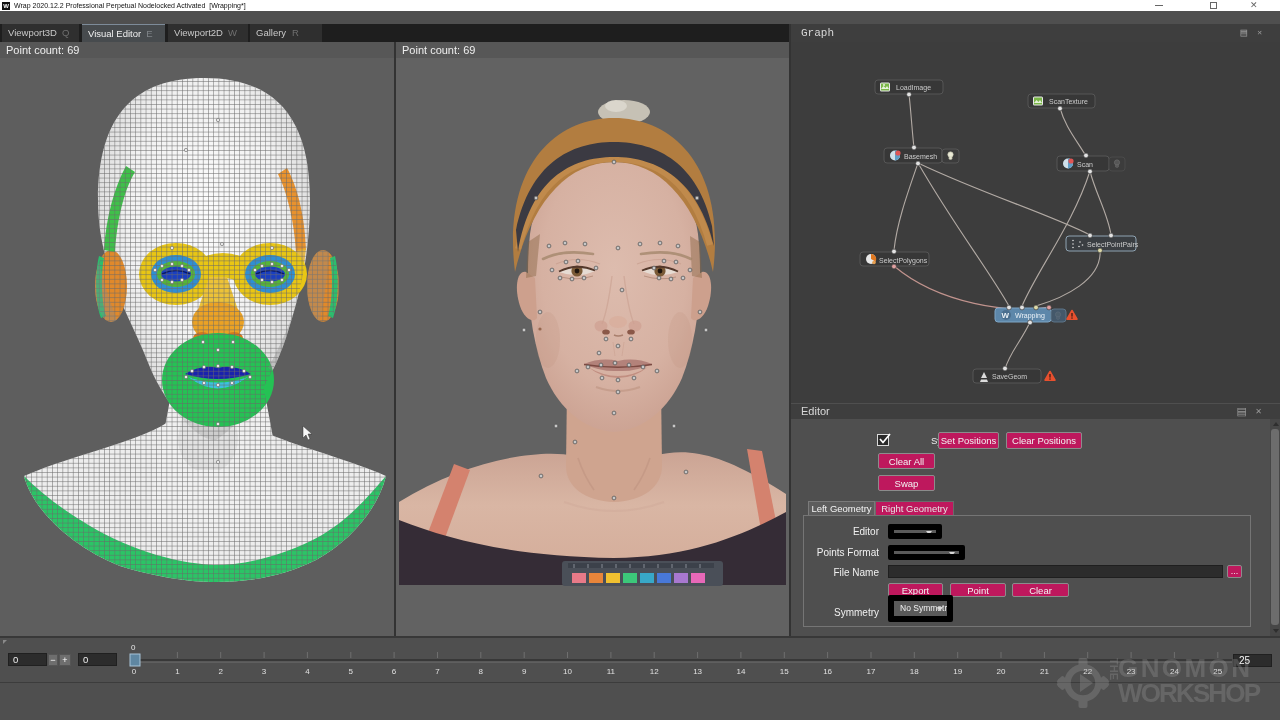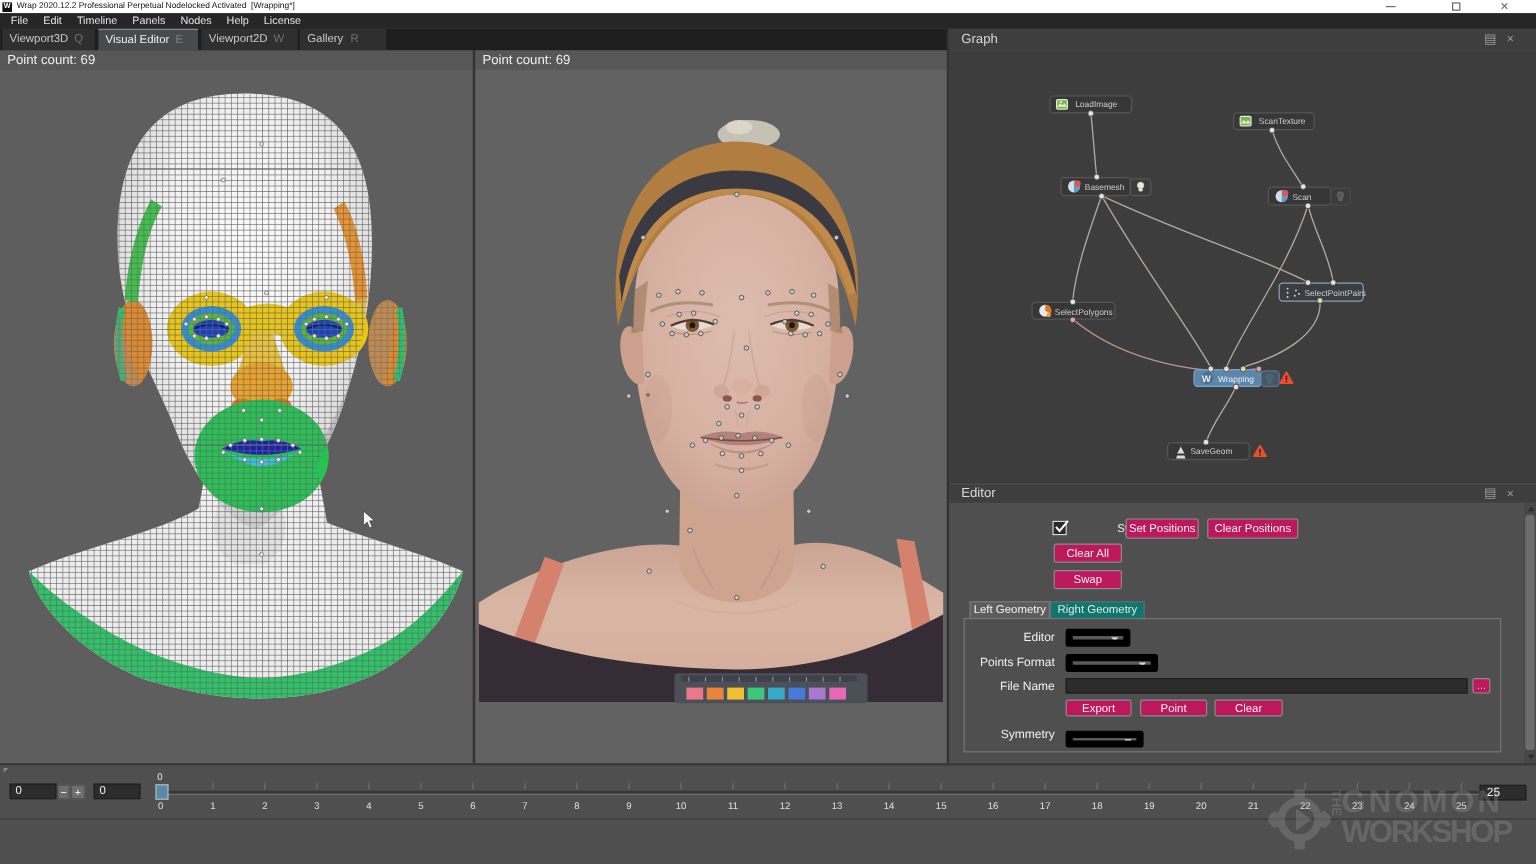--- a/index.html
+++ b/index.html
@@ -15,29 +15,20 @@
 <div id="stage">
 
   <div class="abs" style="left:0;top:0;width:1280px;height:11px;background:#ffffff;">
     <div class="abs" style="left:2px;top:1.5px;width:8px;height:8px;background:#111;color:#fff;font-size:6px;font-weight:bold;text-align:center;line-height:8px;">W</div>
     <div class="abs" style="left:14px;top:0px;color:#111;font-size:7px;line-height:11px;">Wrap 2020.12.2 Professional Perpetual Nodelocked Activated&nbsp;&nbsp;[Wrapping*]</div>
     <div class="abs" style="left:1155px;top:5px;width:8px;height:1px;background:#666;"></div>
     <div class="abs" style="left:1210px;top:2px;width:7px;height:7px;border:1px solid #666;"></div>
     <div class="abs" style="left:1250px;top:0px;color:#666;font-size:9px;line-height:11px;">✕</div>
   </div>
 
-  <div class="abs" style="left:0;top:11px;width:1280px;height:13px;background:#262626;color:#e4e4e4;font-size:9px;line-height:13px;">
-    <span style="margin-left:9px;">File</span>
-    <span style="margin-left:10px;">Edit</span>
-    <span style="margin-left:10px;">Timeline</span>
-    <span style="margin-left:10px;">Panels</span>
-    <span style="margin-left:10px;">Nodes</span>
-    <span style="margin-left:10px;">Help</span>
-    <span style="margin-left:10px;">License</span>
-  </div>
 
   <div class="abs" style="left:0;top:24px;width:790px;height:18px;background:#1e1e1e;"></div>
   <div class="abs" style="left:2px;top:24px;width:77px;height:18px;background:#2f2f2f;color:#c9c9c9;font-size:9.5px;line-height:18px;">
     <span style="margin-left:6px;">Viewport3D</span><span style="color:#6f6f6f;margin-left:5px;">Q</span>
     <span style="color:#8a8a8a;margin-left:6px;">▤</span><span style="color:#9a9a9a;margin-left:3px;font-size:8px;">✕</span>
   </div>
   <div class="abs" style="left:82px;top:24px;width:83px;height:18px;background:#474b4e;border-top:1px solid #7d8b99;color:#f0f0f0;font-size:9.5px;line-height:17px;">
     <span style="margin-left:6px;">Visual Editor</span><span style="color:#7f8489;margin-left:5px;">E</span>
     <span style="color:#9a9fa4;margin-left:6px;">▤</span><span style="color:#aab0b5;margin-left:3px;font-size:8px;">✕</span>
   </div>
@@ -326,21 +317,21 @@
           <circle cx="218" cy="440" r="1.9"></circle>
       <circle cx="145" cy="418" r="1.9"></circle>
           <circle cx="290" cy="414" r="1.9"></circle>
     </g>
   </svg>
   </div>
 
   <div class="abs" style="left:394px;top:42px;width:2px;height:594px;background:#333333;"></div>
   <div class="abs" style="left:789px;top:24px;width:2px;height:612px;background:#333333;"></div>
 
-  <div class="abs paneltitle" style="left:791px;top:24px;width:489px;height:18px;line-height:18px;">
+  <div class="abs paneltitle" style="left:791px;top:24px;width:489px;height:18px;line-height:18px;font-family:Liberation Mono, monospace;">
     <span style="margin-left:10px;">Graph</span>
     <span class="abs" style="right:33px;top:0;color:#9a9a9a;">▤</span>
     <span class="abs" style="right:18px;top:0;color:#9a9a9a;font-size:8px;">✕</span>
   </div>
   <div class="abs" style="left:791px;top:42px;width:489px;height:361px;background:#3d3d3d;overflow:hidden;" id="graph">
   <svg width="489" height="361" viewBox="0 0 489 361">
     <g fill="none" stroke="#b2aaa4" stroke-width="1.1">
       <path d="M118,52 C120,70 121,88 123,106"></path>
       <path d="M269,66 C274,84 284,96 295,114"></path>
       <path d="M127,121 C117,150 106,180 103,208"></path>
@@ -473,35 +464,35 @@
     <svg class="abs" style="left:86px;top:11px;" width="16" height="16">
         <path d="M3,9 L6,12.5 L13,4" stroke="#ffffff" stroke-width="1.7" fill="none"></path>
       </svg>
     <div class="abs" style="left:99px;top:16px;color:#f0f0f0;font-size:9.5px;padding-left:41px;">Sync Views</div>
     <div class="btn" style="left:147px;top:13px;width:61px;height:17px;line-height:16px;">Set Positions</div>
     <div class="btn" style="left:215px;top:13px;width:76px;height:17px;line-height:16px;">Clear Positions</div>
     <div class="btn" style="left:87px;top:34px;width:57px;height:16px;line-height:15px;">Clear All</div>
     <div class="btn" style="left:87px;top:56px;width:57px;height:16px;line-height:15px;">Swap</div>
 
     <div class="abs" style="left:17px;top:82px;width:67px;height:14px;background:#5d5d5d;border:1px solid #7a7a7a;border-bottom:none;color:#f4f4f4;font-size:9.5px;text-align:center;line-height:14px;white-space:nowrap;">Left Geometry</div>
-    <div class="abs" style="left:84px;top:82px;width:79px;height:14px;background:#0f766e;border:1px solid #6a6a6a;border-bottom:none;color:#e4e4e4;font-size:9.5px;text-align:center;line-height:14px;white-space:nowrap;">Right Geometry</div>
+    <div class="abs" style="left:84px;top:82px;width:79px;height:14px;background:#be185d;border:1px solid #6a6a6a;border-bottom:none;color:#e4e4e4;font-size:9.5px;text-align:center;line-height:14px;white-space:nowrap;">Right Geometry</div>
 
     <div class="abs" style="left:12px;top:96px;width:448px;height:112px;border:1px solid #757575;"></div>
     <div class="lbl" style="left:8px;top:107px;">Editor</div>
     <div class="dd" style="left:97px;top:105px;width:54px;height:15px;line-height:14px;">User Input<span class="caret"></span></div>
     <div class="lbl" style="left:8px;top:128px;">Points Format</div>
     <div class="dd" style="left:97px;top:126px;width:77px;height:15px;line-height:14px;">Point on Triangle<span class="caret"></span></div>
     <div class="lbl" style="left:8px;top:148px;">File Name</div>
     <div class="abs" style="left:97px;top:146px;width:335px;height:13px;background:#2c2c2c;border:1px solid #1f1f1f;"></div>
     <div class="btn" style="left:436px;top:146px;width:15px;height:13px;line-height:10px;font-size:9px;">...</div>
     <div class="btn" style="left:97px;top:164px;width:55px;height:14px;line-height:13px;">Export</div>
     <div class="btn" style="left:159px;top:164px;width:56px;height:14px;line-height:13px;">Point</div>
     <div class="btn" style="left:221px;top:164px;width:57px;height:14px;line-height:13px;">Clear</div>
     <div class="lbl" style="left:8px;top:188px;">Symmetry</div>
-    <div class="dd" style="left:97px;top:190px;width:65px;height:14px;line-height:14px;">No Symmetry<span class="caret"></span></div>
+    <div class="dd" style="left:97px;top:176px;width:65px;height:27px;line-height:14px;">No Symmetry<span class="caret"></span></div>
 
     <div class="abs" style="left:479px;top:0;width:10px;height:217px;background:#474747;">
       <div class="abs" style="left:2.5px;top:3px;width:0;height:0;border-left:3px solid transparent;border-right:3px solid transparent;border-bottom:4px solid #2e2e2e;"></div>
       <div class="abs" style="left:2.5px;bottom:3px;width:0;height:0;border-left:3px solid transparent;border-right:3px solid transparent;border-top:4px solid #2e2e2e;"></div>
       <div class="abs" style="left:1px;top:10px;width:8px;height:196px;background:#6d6d6d;border-radius:3px;"></div>
     </div>
   </div>
 
   <div class="abs" style="left:0;top:636px;width:1280px;height:2px;background:#383838;"></div>
   <div class="abs" style="left:0;top:638px;width:1280px;height:82px;background:#4f4f4f;" id="timeline">

